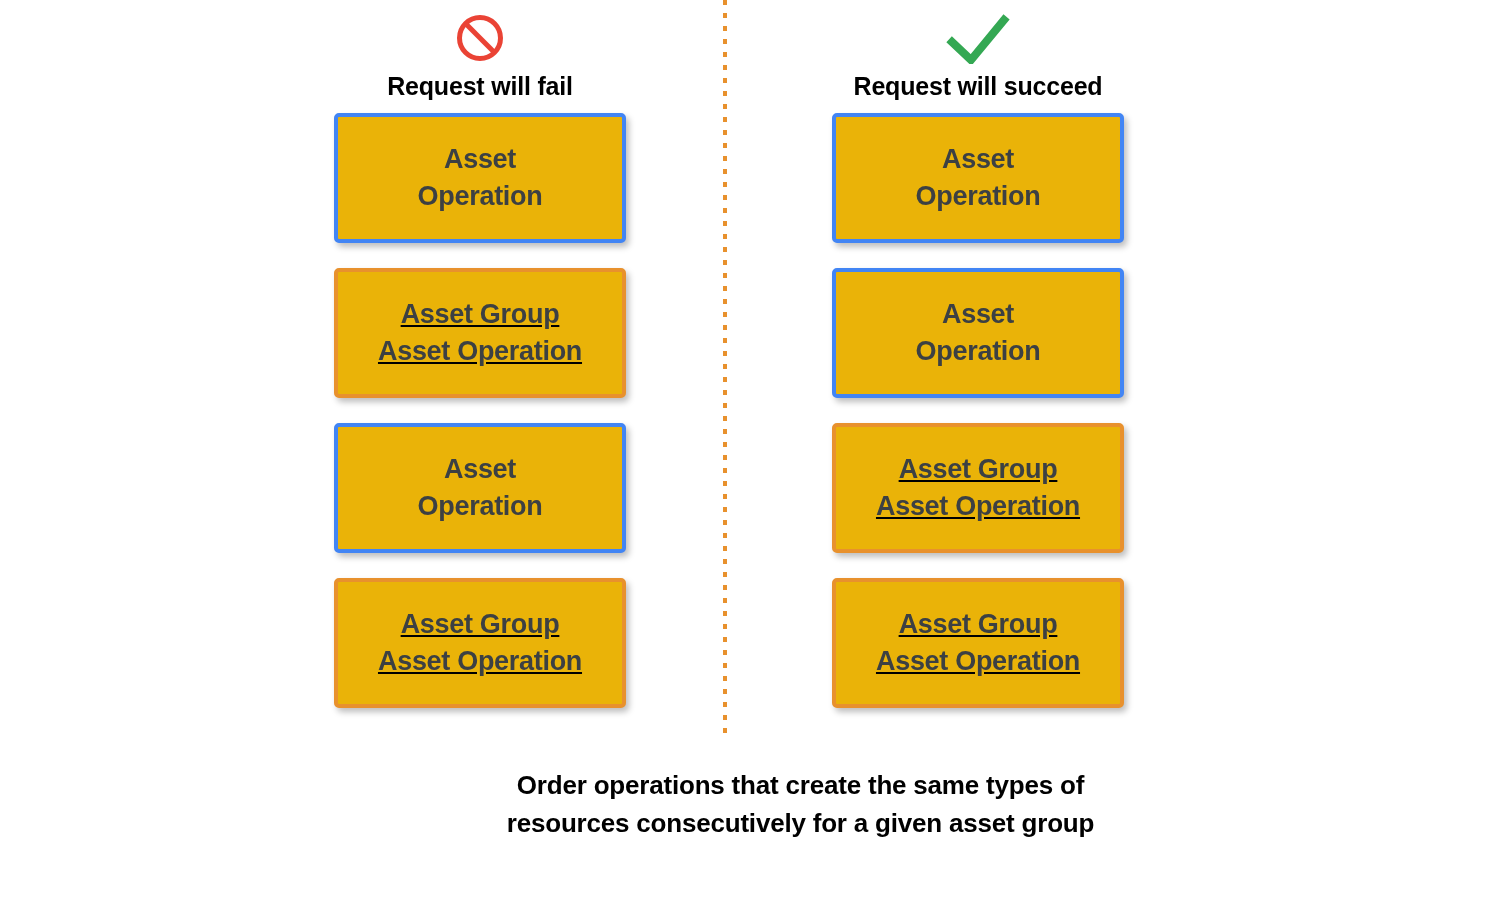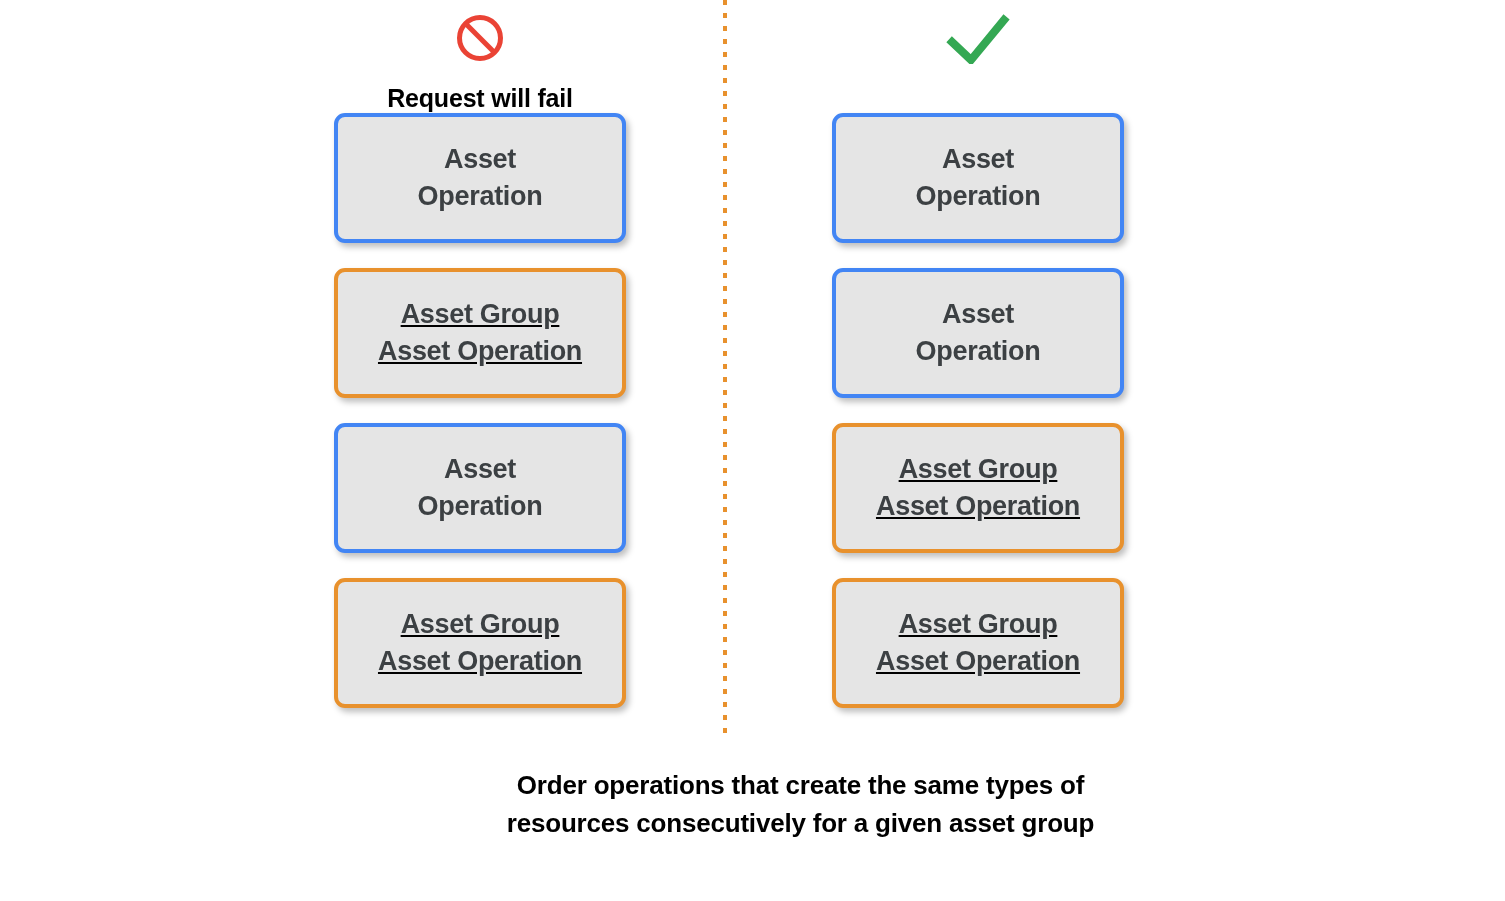--- a/index.html
+++ b/index.html
@@ -61,38 +61,38 @@
     line-height: 0;
   }
   .header-icon svg { display: block; margin: 0 auto; }
   .header-label {
     display: block;
     font-size: 25px;
     font-weight: 700;
     color: #000000;
     letter-spacing: -0.2px;
     white-space: nowrap;
-    margin-top: 20px;
+    margin-top: 8px;
   }
 
   
   .card-stack {
     position: absolute;
     top: 113px;
     left: 4px;
     width: 292px;
   }
   .card {
     box-sizing: border-box;
     width: 292px;
     height: 130px;
     margin-bottom: 25px;
-    border-radius: 11px;
+    border-radius: 5px;
     border: 4px solid #4285f4;
-    background: #e5e5e5;
+    background: #eab308;
     box-shadow: 3px 4px 6px rgba(0,0,0,0.26);
     display: flex;
     align-items: center;
     justify-content: center;
     text-align: center;
   }
   .card.blue   { border-color: #4285f4; }
   .card.orange { border-color: #e8912d; text-decoration: underline; }
   .card-text {
     font-size: 27px;
@@ -159,20 +159,21 @@
   </div>
 
   <div class="column right">
 
     <div class="col-header">
       <span class="header-icon">
         <svg width="66" height="52" viewBox="0 0 66 52" aria-hidden="true">
           <polyline points="7,30 26,48 59,8" fill="none" stroke="#34a853" stroke-width="8" stroke-linecap="square" stroke-linejoin="miter"></polyline>
         </svg>
       </span>
+      <span class="header-label">Request will succeed</span>
     </div>
 
     <div class="card-stack">
       <div class="card blue">
         <span class="card-text">Asset
 Operation</span>
       </div>
       <div class="card blue">
         <span class="card-text">Asset
 Operation</span>

